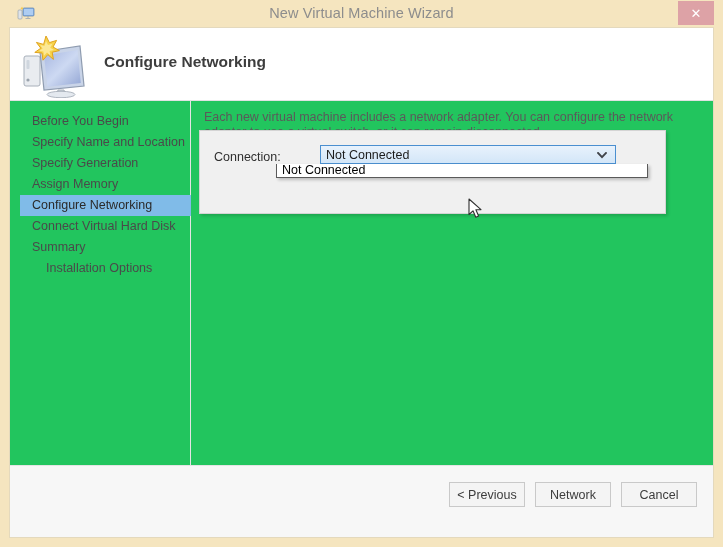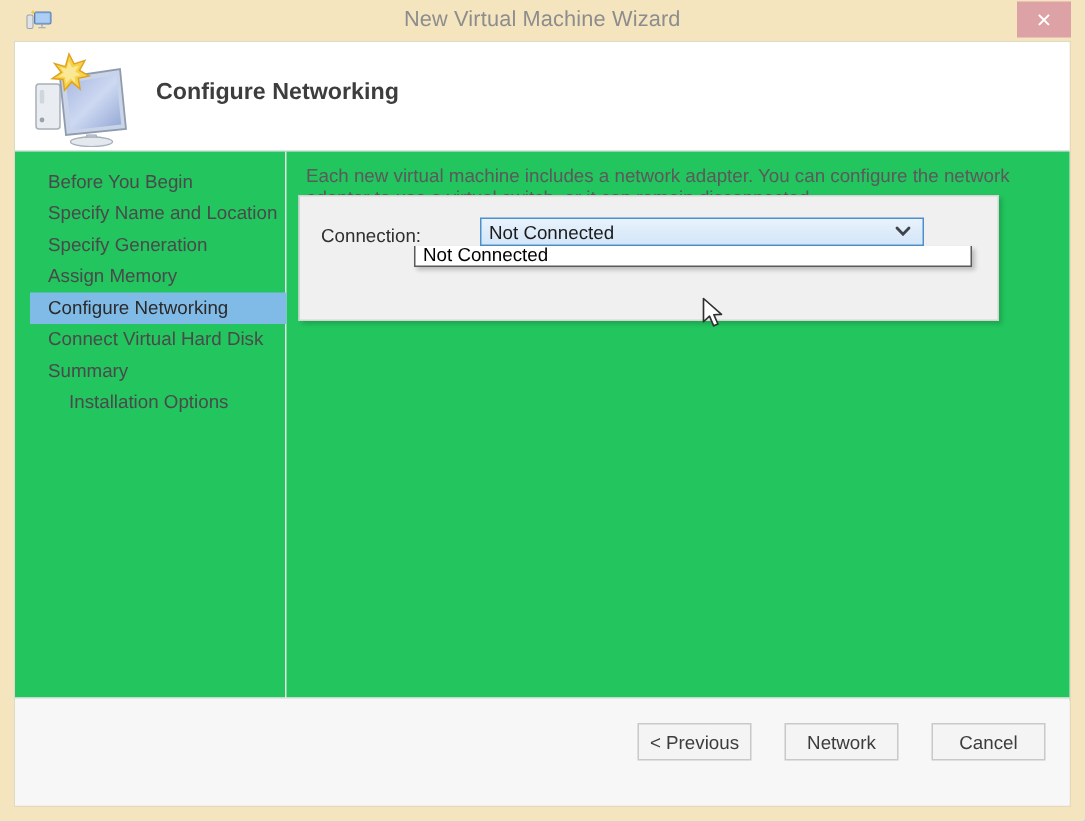--- a/index.html
+++ b/index.html
@@ -235,21 +235,21 @@
     right: 0;
     height: 71px;
     background: #f7f7f7;
     border-top: 1px solid #e4e4e4;
   }
   #footer-buttons {
     position: absolute;
     right: 16px;
     top: 16px;
     display: flex;
-    gap: 22px;
+    gap: 10px;
   }
   .btn {
     width: 76px;
     height: 25px;
     background: #f4f4f4;
     border: 1px solid #c9c9c9;
     font-size: 12.5px;
     color: #3c3c3c;
     font-family: "Liberation Sans", sans-serif;
     cursor: pointer;

